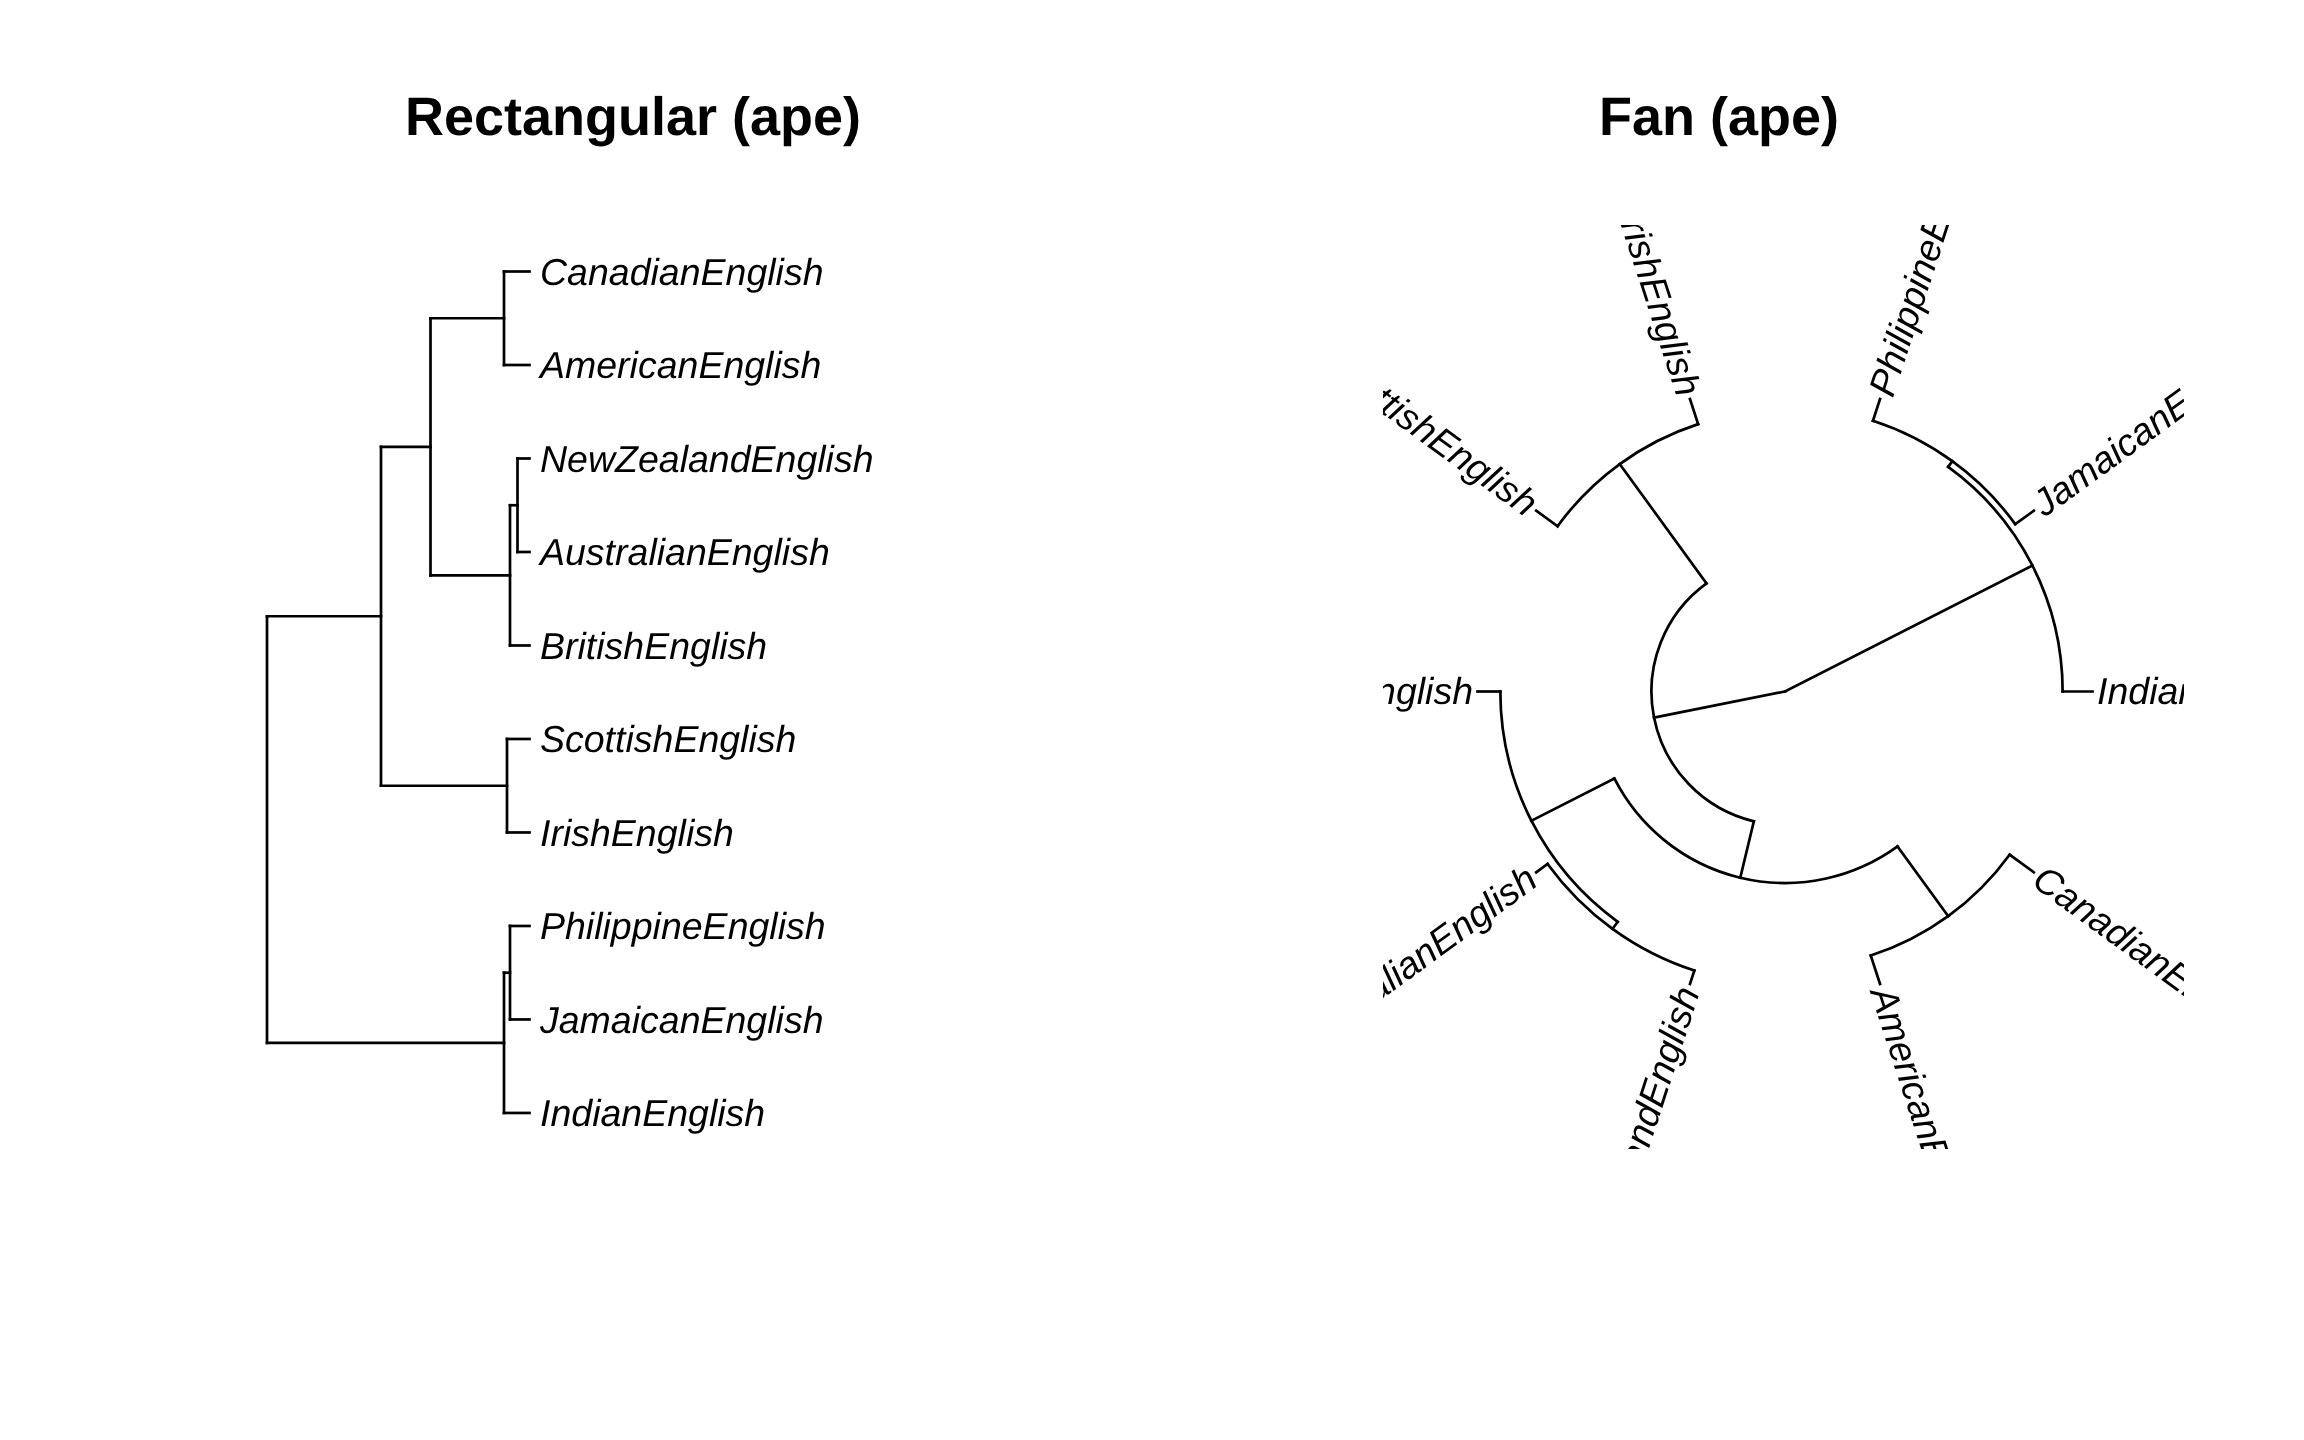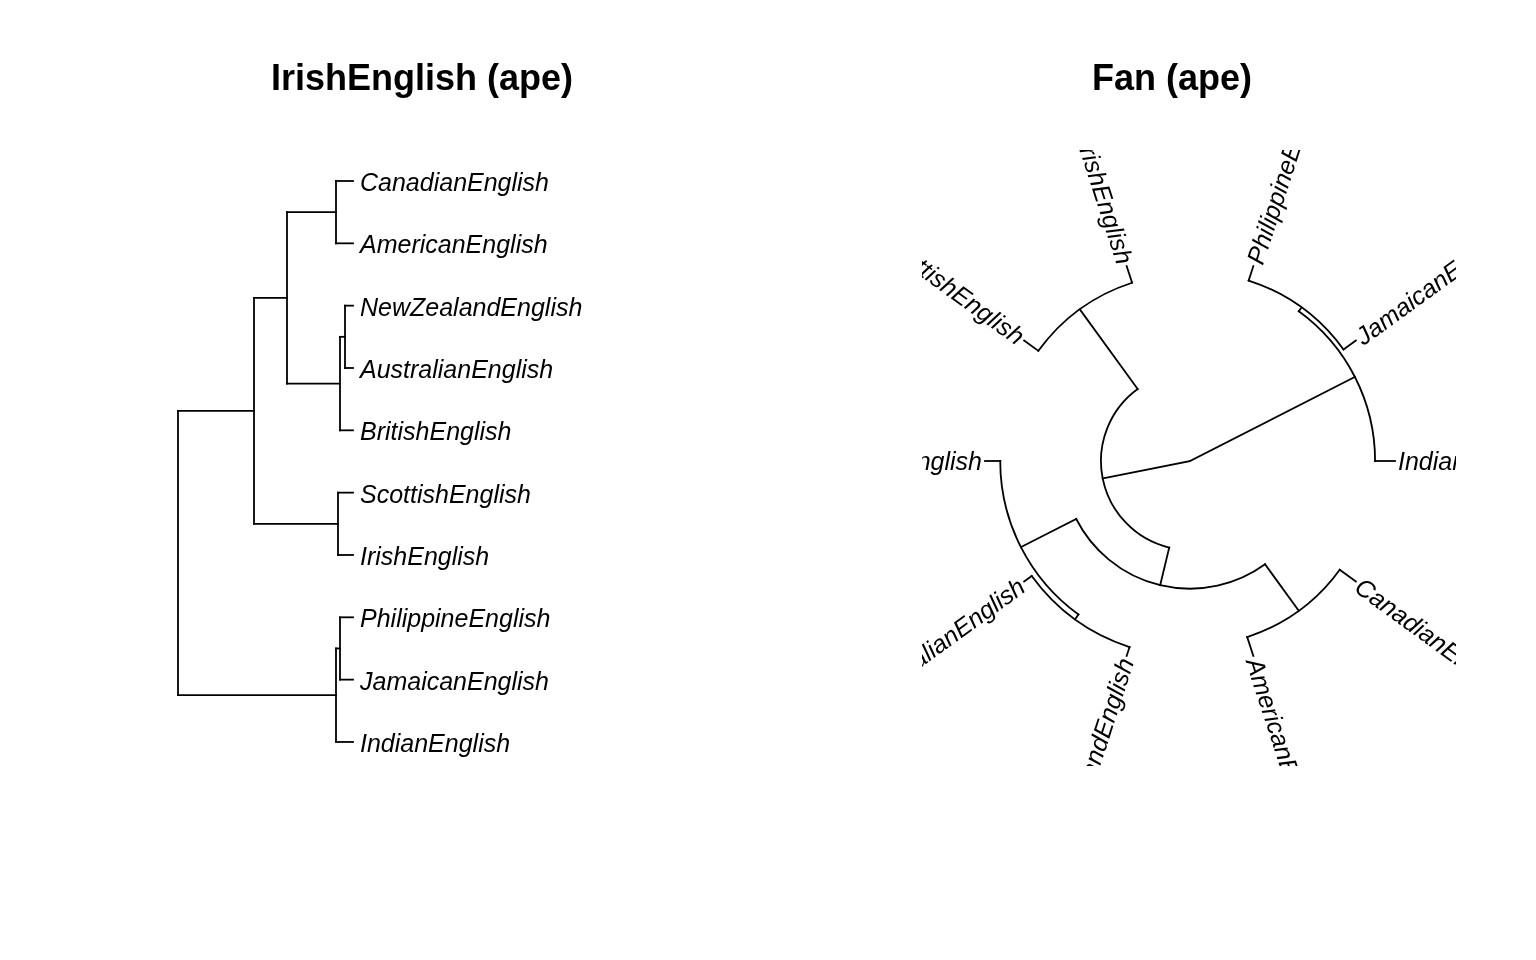--- a/index.html
+++ b/index.html
@@ -14,30 +14,30 @@
     position:absolute;
     top:60px;
     transform:translateX(-50%);
     font-weight:bold;
     font-size:36px;
     line-height:1;
     color:#000;
     white-space:nowrap;
   }
   #title-left{left:422px;}
-  #title-right{left:1172px;}
+  #title-right{left:1146px;}
   svg{position:absolute;left:0;top:0;}
   .tree-edge{stroke:#000;fill:none;}
   .tip-label{font-style:italic;fill:#000;}
 </style>
 </head>
 <body>
 
 <div class="canvas">
-  <div class="panel-title" id="title-left">IrishEnglish (ape)</div>
+  <div class="panel-title" id="title-left">Rectangular (ape)</div>
   <div class="panel-title" id="title-right">Fan (ape)</div>
   <svg id="tree-svg" width="1536" height="960" viewBox="0 0 1536 960">
       <defs>
         <clipPath id="fanClip">
           <rect x="922" y="150" width="534" height="616"></rect>
         </clipPath>
       </defs>
       <g>
         <g>
           <line x1="178" y1="410.84" x2="178" y2="695.22" stroke-width="1.8" stroke-linecap="square" class="tree-edge" stroke="#000000"></line>

